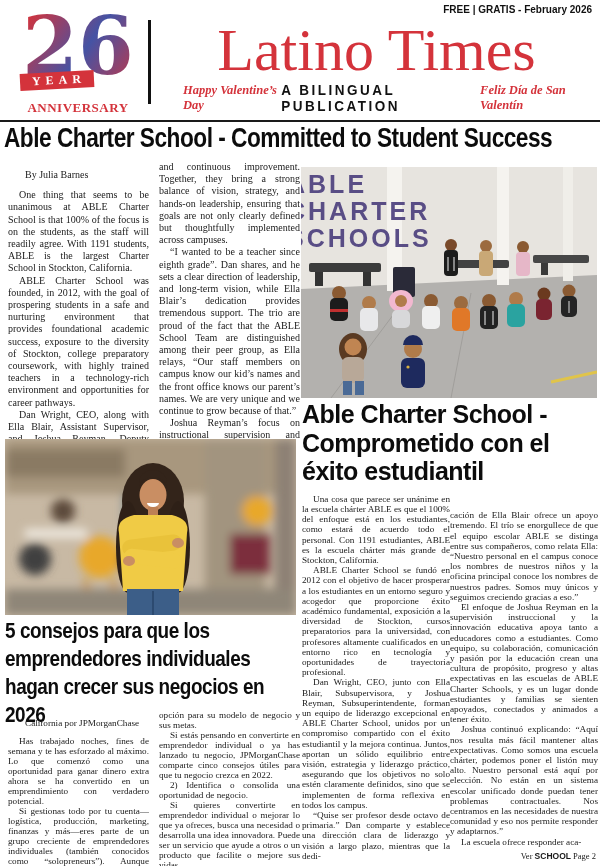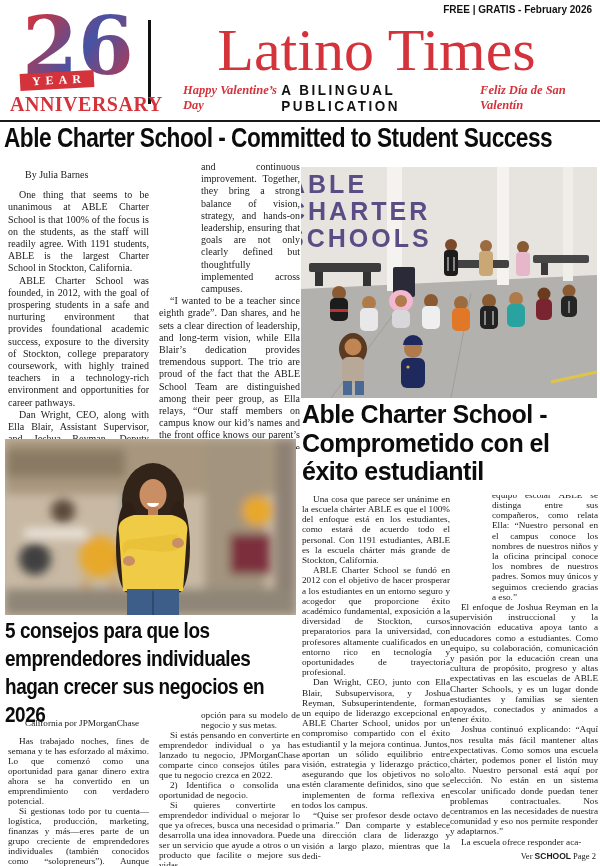--- a/index.html
+++ b/index.html
@@ -12,21 +12,21 @@
   .mast{position:absolute;top:16px;left:10px;right:8px;height:102px;display:flex;align-items:stretch;}
   .logo{position:relative;width:136px;flex:0 0 auto;}
   .logo-num{position:absolute;top:-10px;left:0;right:0;text-align:center;
             font-family:"DejaVu Serif",serif;font-weight:bold;font-size:80px;line-height:1;
             background:linear-gradient(125deg,#d4333b 12%,#4553a4 55%,#d4333b 100%);
             -webkit-background-clip:text;background-clip:text;color:transparent;}
   .logo-year{position:absolute;top:56px;left:10px;background:#d4333b;color:#fff;
              font-family:"Liberation Serif",serif;font-weight:bold;font-size:12px;
              letter-spacing:5px;padding:1px 8px 1px 12px;transform:rotate(-3deg);}
   .logo-anniv{position:absolute;bottom:2px;left:0;right:0;text-align:center;color:#d4333b;
-              font-family:"Liberation Serif",serif;font-weight:bold;font-size:20px;letter-spacing:.5px;}
+              font-family:"Liberation Serif",serif;font-weight:bold;font-size:13px;letter-spacing:.5px;}
   .mast-divider{flex:0 0 auto;width:3px;background:#111;margin:4px 10px 14px 2px;}
   .mast-right{flex:1;display:flex;flex-direction:column;justify-content:center;}
   .title{text-align:center;font-family:"Liberation Serif",serif;color:#d4333b;
          font-size:60px;line-height:.98;font-weight:normal;}
   .taglines{display:flex;justify-content:space-between;align-items:flex-end;margin-top:3px;padding:0 2px;margin-left:20px;}
   .script{font-family:"Liberation Serif",serif;font-style:italic;font-weight:bold;
           color:#d4333b;font-size:12.5px;}
   .bilingual{font-family:"Liberation Sans",sans-serif;font-weight:bold;font-size:13.5px;
              letter-spacing:2.5px;color:#111;transform:scaleY(1.12);}
   .top-rule{position:absolute;top:120px;left:0;right:0;border-top:2px solid #1a1a1a;}
@@ -43,21 +43,21 @@
                letter-spacing:-.5px;line-height:1.28;color:#0c0c0c;
                transform:scaleX(.86);transform-origin:0 0;}
 
   
   .article{position:absolute;display:flex;overflow:hidden;}
   .article-en{top:161px;left:8px;width:292px;height:288px;gap:10px;font-size:10px;line-height:12.2px;}
   .article-es{top:495px;left:302px;width:296px;height:366px;gap:0;font-size:9.2px;line-height:10.2px;align-items:flex-end;}
   .article-tips{top:710px;left:8px;width:292px;height:156px;gap:10px;font-size:9.2px;line-height:10px;}
   .col{flex:1;text-align:justify;}
   .para{margin:0;text-indent:11px;}
-  .cont [data-bind-list] .para:first-child{text-indent:0;margin-left:42px;}
+  .cont [data-bind-list] .para:first-child{text-indent:0;}
   .byline,.sponsor{margin:8px;text-indent:9px;}
   .jump{margin:4px 2px 0 0;text-align:right;font-size:8.5px;text-indent:0;}
   .jump b{font-family:"Liberation Sans",sans-serif;font-size:8.5px;}
 
   
   .photo{position:absolute;margin:0;overflow:hidden;background:#ddd;}
   .photo svg{display:block;}
   .photo-school{top:167px;left:301px;width:296px;height:231px;}
   .photo-woman{top:439px;left:5px;width:291px;height:176px;}
   .sign{position:absolute;top:4px;left:-14px;font-family:"Liberation Sans",sans-serif;

